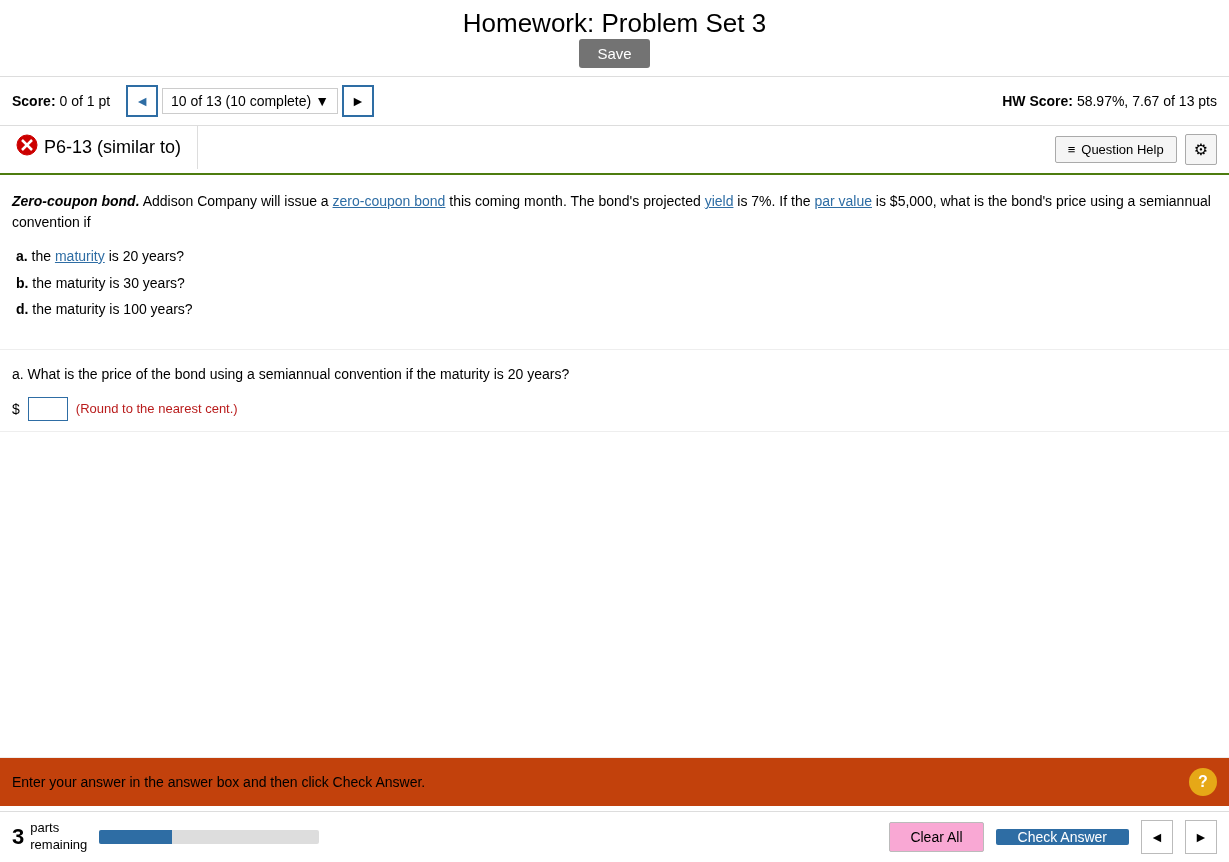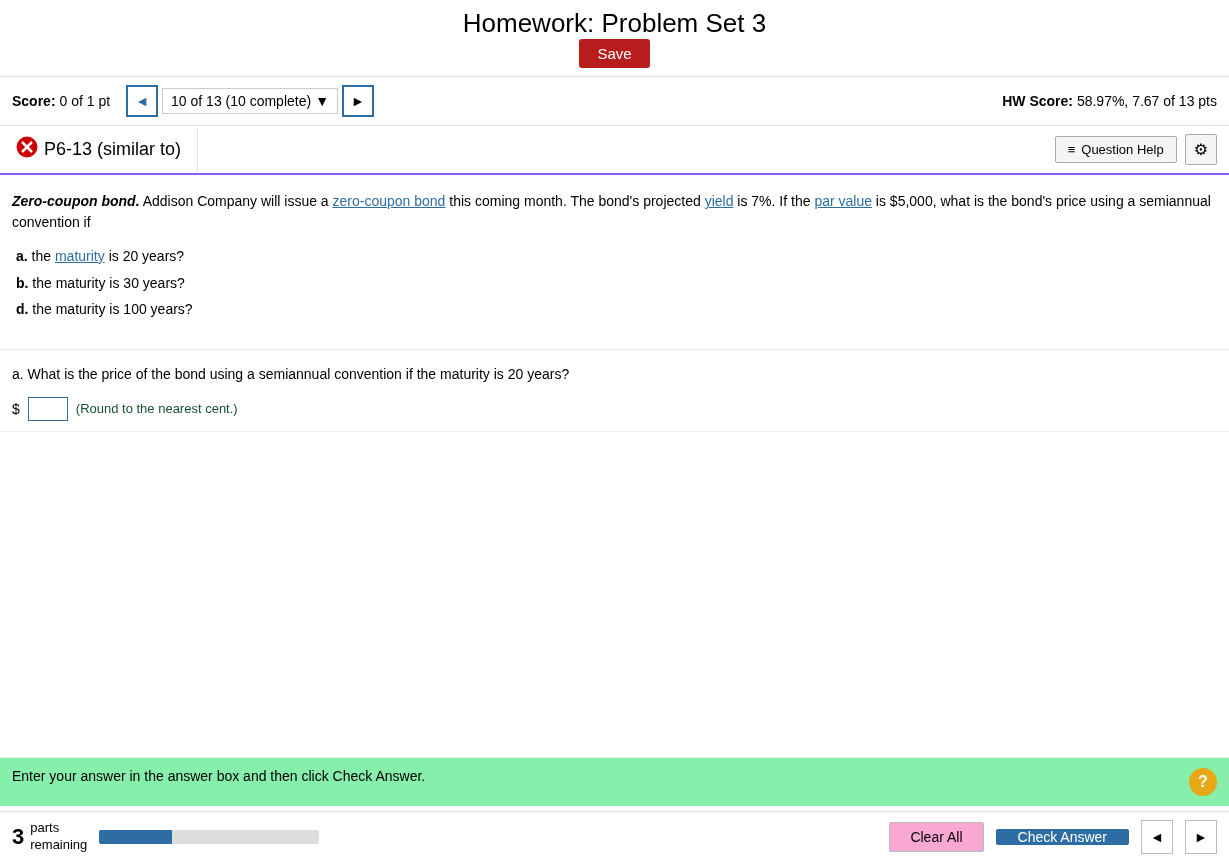--- a/index.html
+++ b/index.html
@@ -12,21 +12,21 @@
       align-items: center;
       padding: 8px 12px;
       border-bottom: 1px solid #ddd;
       flex-direction: column;
     }
     .header-title {
       font-size: 26px;
       font-weight: normal;
     }
     .save-button {
-      background: #b91c1c;
+      background: #737373;
       color: #fff;
       border: none;
       padding: 6px 18px;
       font-size: 15px;
       cursor: pointer;
       border-radius: 3px;
     }
 
     
     .score-bar {
@@ -73,22 +73,22 @@
     }
     .hw-score {
       margin-left: auto;
       font-size: 14px;
     }
     .hw-score strong { font-weight: bold; }
 
     
     .question-header {
       display: flex;
-      align-items: center;
-      border-bottom: 2px solid #8b5cf6;
+      align-items: flex-start;
+      border-bottom: 2px solid #4d7c0f;
       padding: 0;
     }
     .question-id-tab {
       display: flex;
       align-items: center;
       gap: 6px;
       padding: 8px 16px;
       border-right: 1px solid #ddd;
       background: #fff;
       font-size: 18px;
@@ -159,34 +159,35 @@
     .dollar-sign { font-size: 14px; }
     .answer-input {
       border: 1px solid #2e6da4;
       width: 40px;
       height: 24px;
       padding: 2px 4px;
       font-size: 13px;
       outline: none;
     }
     .round-hint {
-      color: #14532d;
+      color: #b91c1c;
       font-size: 13px;
     }
 
     
     .footer-instruction {
       position: fixed;
       bottom: 56px;
       left: 0;
       right: 0;
-      background: #86efac;
+      background: #c2410c;
       padding: 10px 12px;
       border-top: 1px solid #eee;
       display: flex;
+      align-items: center;
       justify-content: space-between;
       font-size: 14px;
     }
     .help-circle {
       width: 28px;
       height: 28px;
       border-radius: 50%;
       background: #e6a817;
       color: #fff;
       font-weight: bold;

